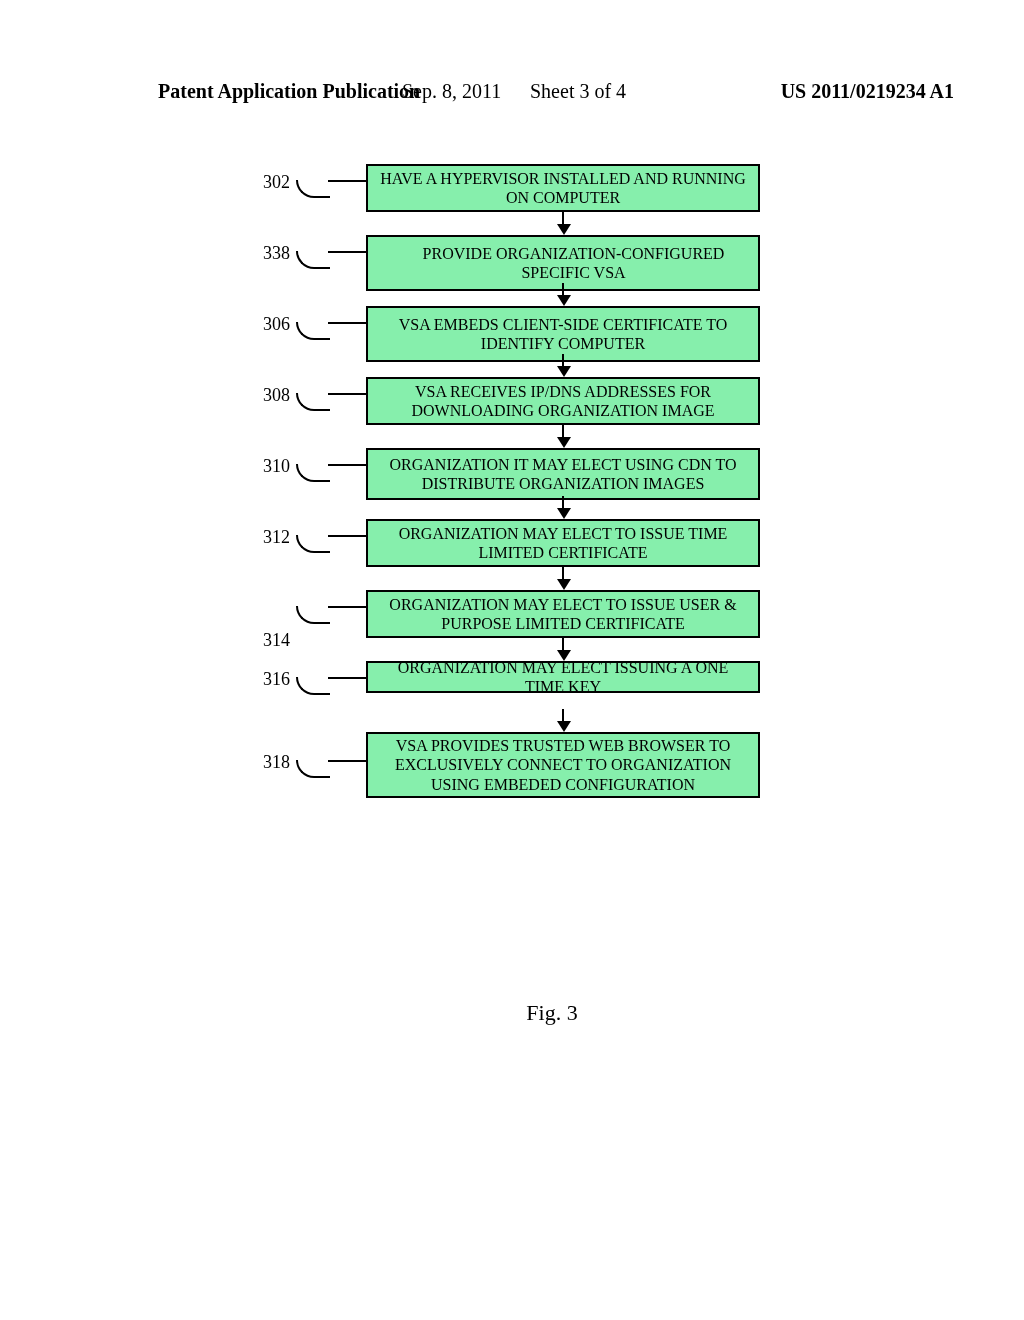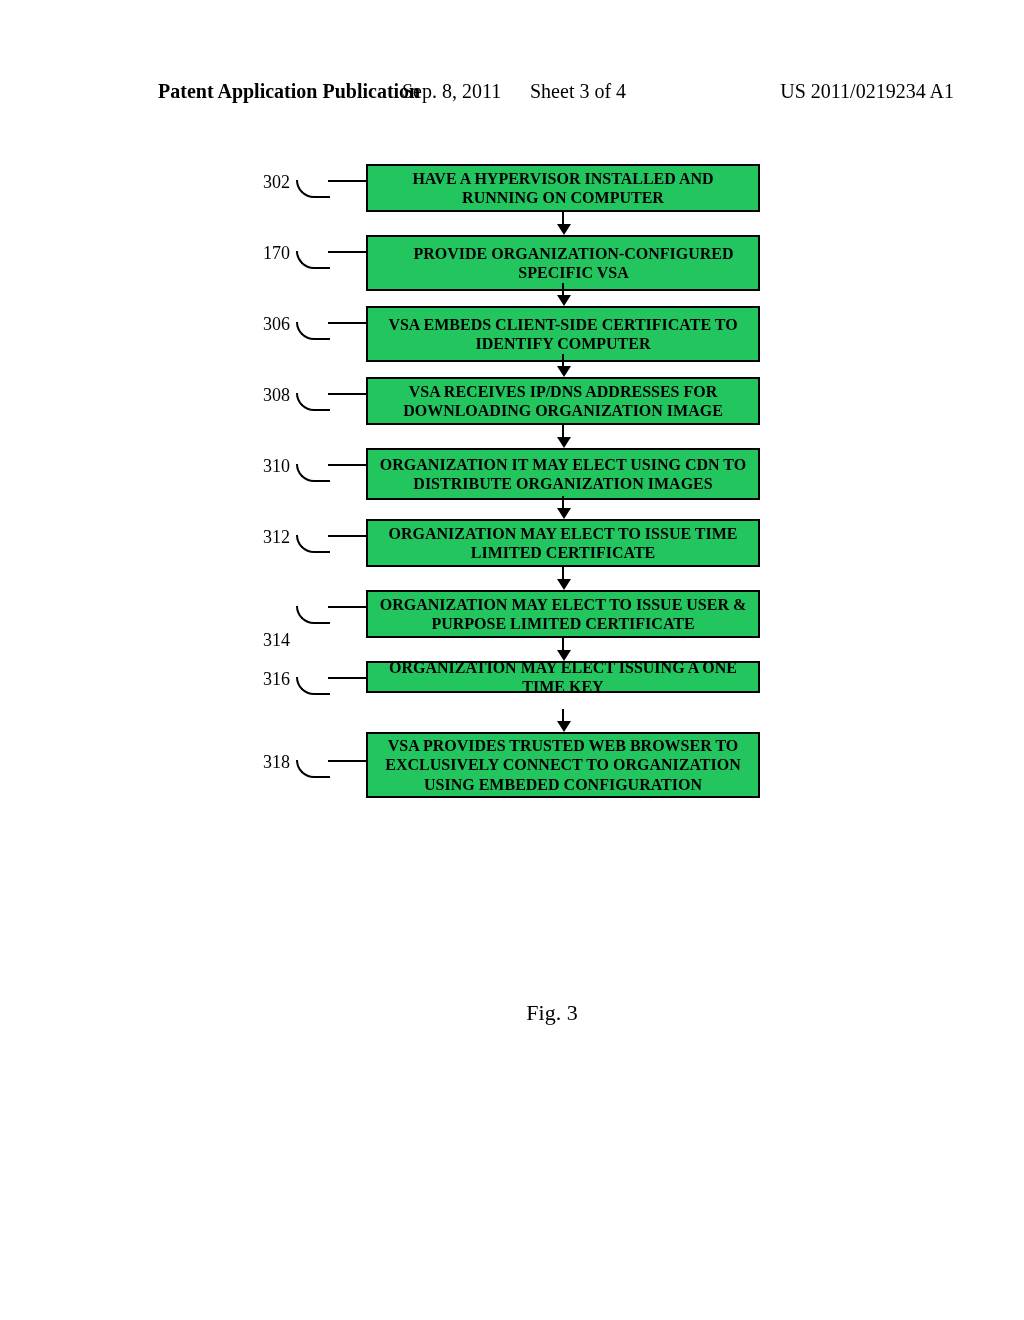--- a/index.html
+++ b/index.html
@@ -3,38 +3,37 @@
 <meta charset="utf-8">
 <style>
   * { box-sizing: border-box; margin: 0; padding: 0; }
   html, body { width: 1024px; height: 1320px; background: #ffffff; font-family: "Times New Roman", Times, serif; }
   .page { position: relative; width: 1024px; height: 1320px; margin-left: 40px; }
 
   .header { position: absolute; top: 80px; left: 0; width: 1024px; }
   .header-left  { position: absolute; left: 118px; font-weight: bold; font-size: 20px; }
   .header-date  { position: absolute; left: 362px; font-size: 20px; }
   .header-sheet { position: absolute; left: 490px; font-size: 20px; }
-  .header-right { position: absolute; right: 110px; font-weight: normal; font-size: 20px; }
+  .header-right { position: absolute; right: 110px; font-weight: bold; font-size: 20px; }
 
   .flow { position: absolute; left: 0; top: 0; width: 1024px; }
 
   .box {
     position: absolute;
     left: 326px;
     width: 394px;
     border: 2.5px solid #000;
-    background: #22c55e;
+    background: #86efac;
     display: flex;
     align-items: center;
     justify-content: center;
     text-align: center;
     font-size: 16px;
     padding: 4px 10px;
     line-height: 1.2;
-    font-weight: bold;
   }
 
   .num {
     position: absolute;
     font-size: 18px;
     left: 210px;
     width: 40px;
     text-align: right;
   }
 
@@ -91,21 +90,21 @@
 
     <div class="num" style="top:172px;">302</div>
     <div class="lead-curve" style="top:180px; left:256px;"></div>
     <div class="lead" style="top:180px; left:288px; width:38px;"></div>
     <div class="box" style="top:164px; height:48px;">
       <span>HAVE A HYPERVISOR INSTALLED AND RUNNING ON COMPUTER</span>
     </div>
     <div class="arrow-line" style="top:212px; height:14px;"></div>
     <div class="arrow-head" style="top:224px;"></div>
 
-    <div class="num" style="top:243px;">170</div>
+    <div class="num" style="top:243px;">338</div>
     <div class="lead-curve" style="top:251px; left:256px;"></div>
     <div class="lead" style="top:251px; left:288px; width:38px;"></div>
     <div class="box" style="top:235px; height:56px;padding-left:31px;">
       <span>PROVIDE ORGANIZATION-CONFIGURED SPECIFIC VSA</span>
     </div>
     <div class="arrow-line" style="top:283px; height:14px;"></div>
     <div class="arrow-head" style="top:295px;"></div>
 
     <div class="num" style="top:314px;">306</div>
     <div class="lead-curve" style="top:322px; left:256px;"></div>

